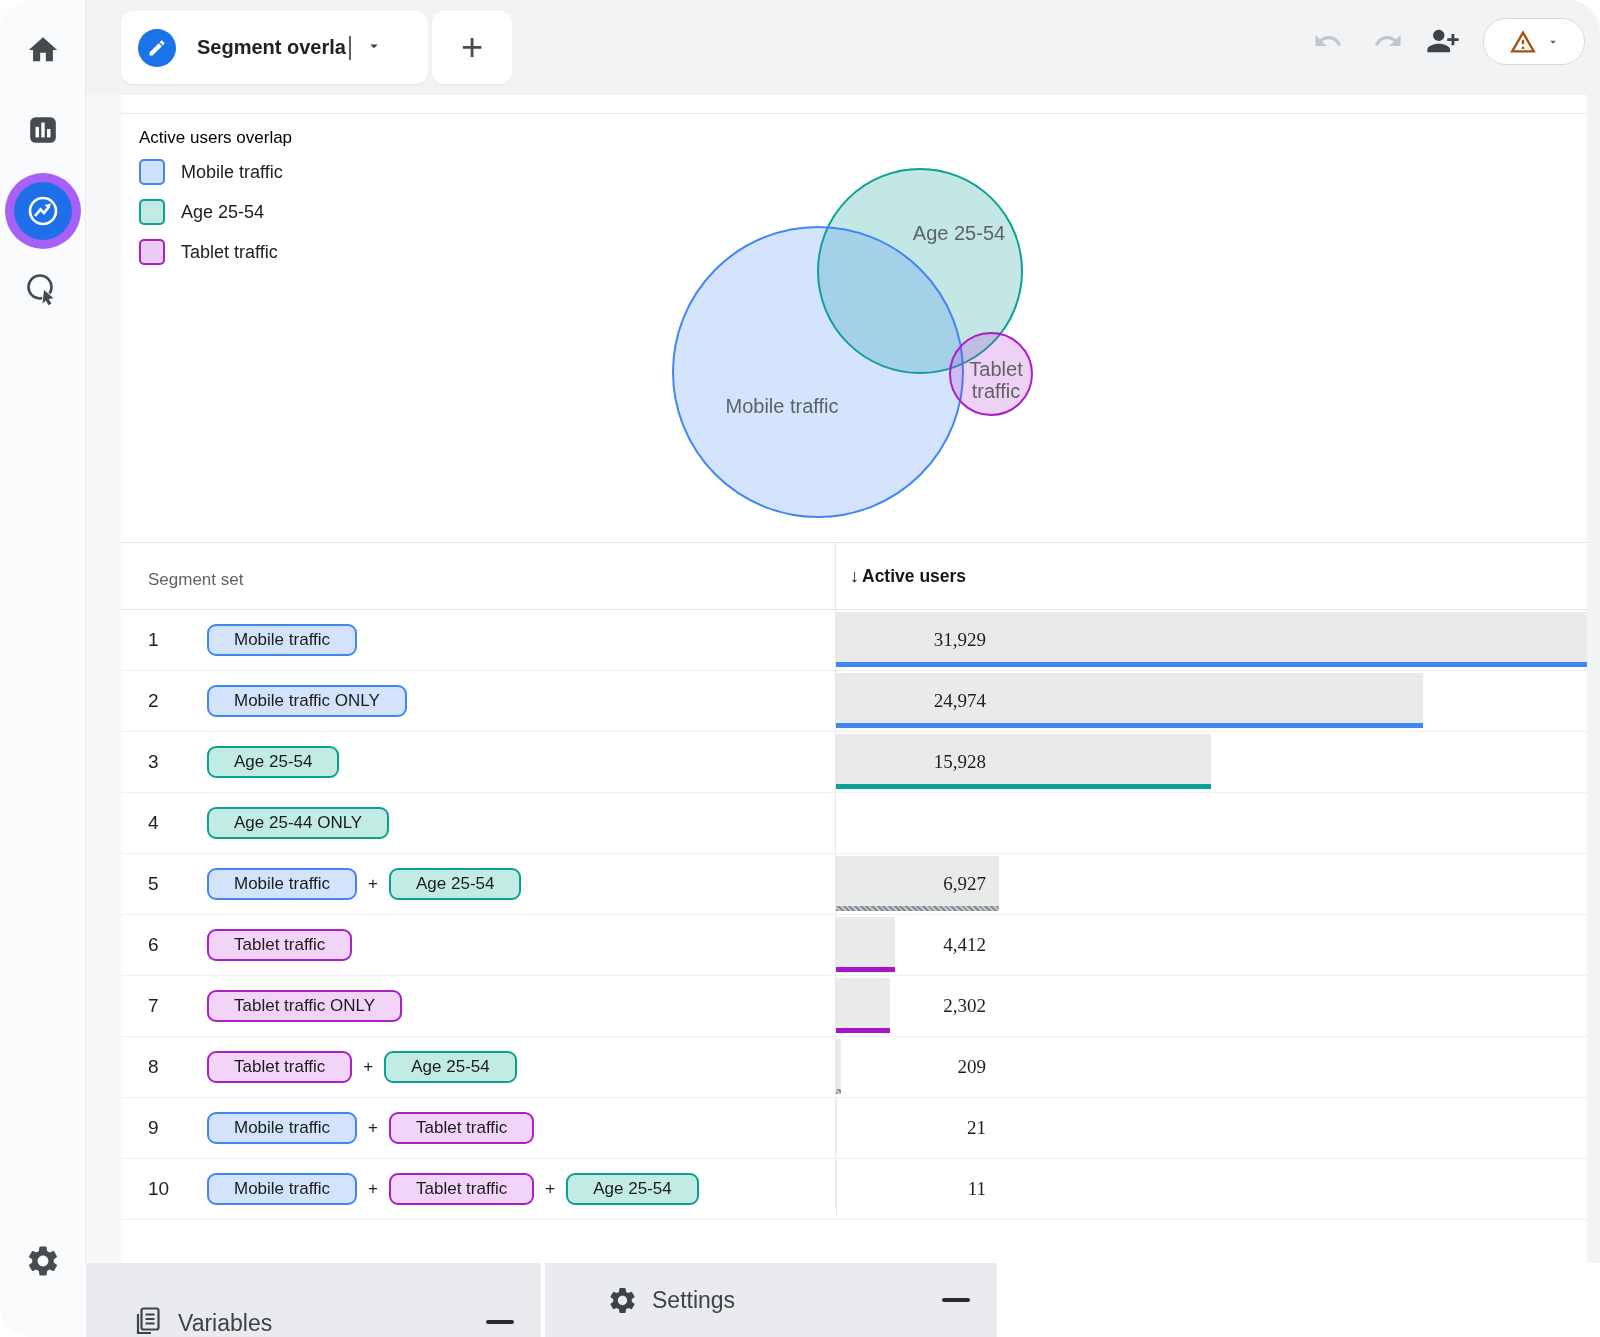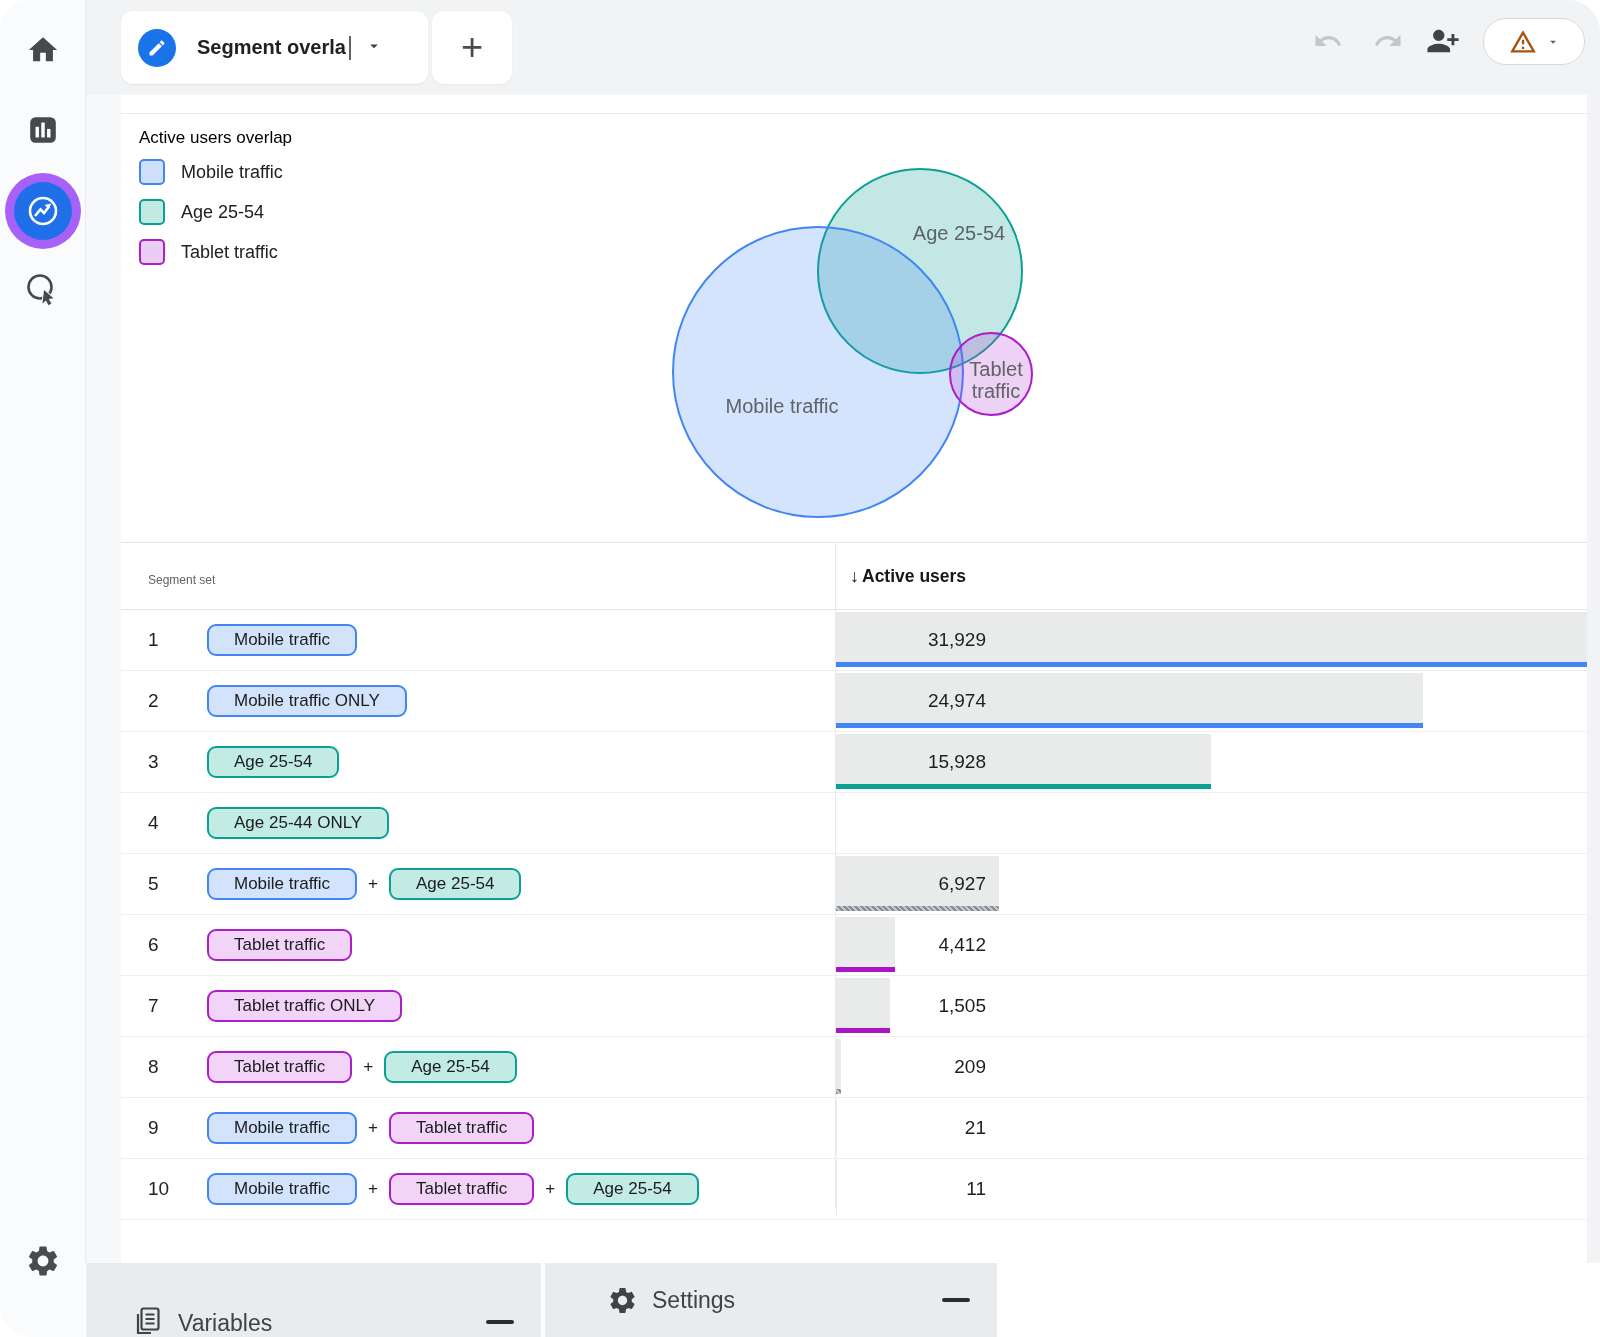--- a/index.html
+++ b/index.html
@@ -43,33 +43,33 @@
   .swatch.age{background:#c3e9e3;border-color:#0aa193;}
   .swatch.tablet{background:#ebccf3;border-color:#ab1fc9;}
   .legend-label{margin-left:16px;font-size:18px;color:#202124;}
   svg.venn{position:absolute;left:0;top:0;width:1466px;height:428px;}
   .venn-label{font-size:20px;fill:#5f6368;}
 
   
   .table{position:relative;}
   .col-divider{position:absolute;left:714px;top:0;width:1px;height:666px;background:#e6e8eb;}
   .thead{position:relative;height:66px;border-top:1px solid #e3e5e8;border-bottom:1px solid #e3e5e8;}
-  .th-left{position:absolute;left:27px;top:7px;bottom:0;display:flex;align-items:center;font-size:12px;color:#5f6368;}
+  .th-left{position:absolute;left:27px;top:7px;bottom:0;display:flex;align-items:center;font-size:17px;color:#5f6368;}
   .th-right{position:absolute;left:729px;top:0;bottom:0;display:flex;align-items:center;font-size:17.5px;font-weight:700;color:#17181a;cursor:pointer;}
   .sort-arrow{font-weight:400;font-size:18px;margin-right:3px;color:#202124;}
   .trow{position:relative;height:60px;border-bottom:1px solid #edeff1;}
   .cell-left{position:absolute;left:0;top:0;bottom:0;width:714px;display:flex;align-items:center;padding-left:27px;box-sizing:border-box;}
   .row-num{width:59px;font-size:19px;color:#202124;flex:none;}
   .pill{height:32px;display:inline-flex;align-items:center;padding:0 25px;border-radius:9px;border:2px solid;
         font-size:17px;color:#1b1c1e;box-sizing:border-box;white-space:nowrap;cursor:pointer;}
   .pill.mobile{background:#d3e3fc;border-color:#4285f4;}
   .pill.age{background:#c2ebe4;border-color:#0aa193;}
   .pill.tablet{background:#f2d4f8;border-color:#ab1fc9;}
   .joiner{margin:0 11px;font-size:17px;color:#202124;}
-  .cell-right{position:absolute;left:715px;top:0;bottom:0;right:0;}
+  .cell-right{position:absolute;left:715px;top:0;bottom:0;right:0;font-family:Liberation Serif, serif;}
   .bar{position:absolute;left:0;top:2px;bottom:3px;background:#e9eaea;border-bottom:5px solid transparent;box-sizing:border-box;}
   .bar.blue{border-bottom-color:#4285f4;}
   .bar.teal{border-bottom-color:#0aa193;}
   .bar.purple{border-bottom-color:#aa14c6;}
   .bar.gray::after{content:"";position:absolute;left:0;right:0;bottom:-5px;height:5px;
         background:repeating-linear-gradient(45deg,#878d93 0 2px,#c3c7cb 2px 4px);}
   .val{position:absolute;left:0;top:0;bottom:0;width:150px;display:flex;align-items:center;justify-content:flex-end;
         font-size:19px;color:#1d1e20;}
 
   
@@ -269,21 +269,21 @@
               <span class="val">4,412</span>
             </div>
           </div>
           <div class="trow">
             <div class="cell-left">
               <span class="row-num">7</span>
               <span class="pill tablet">Tablet traffic ONLY</span>
             </div>
             <div class="cell-right">
               <div class="bar purple" style="width: 7.21%;"></div>
-              <span class="val">1,505</span>
+              <span class="val">2,302</span>
             </div>
           </div>
           <div class="trow">
             <div class="cell-left">
               <span class="row-num">8</span>
               <span class="pill tablet">Tablet traffic</span>
               <span class="joiner">+</span>
               <span class="pill age">Age 25-54</span>
             </div>
             <div class="cell-right">

